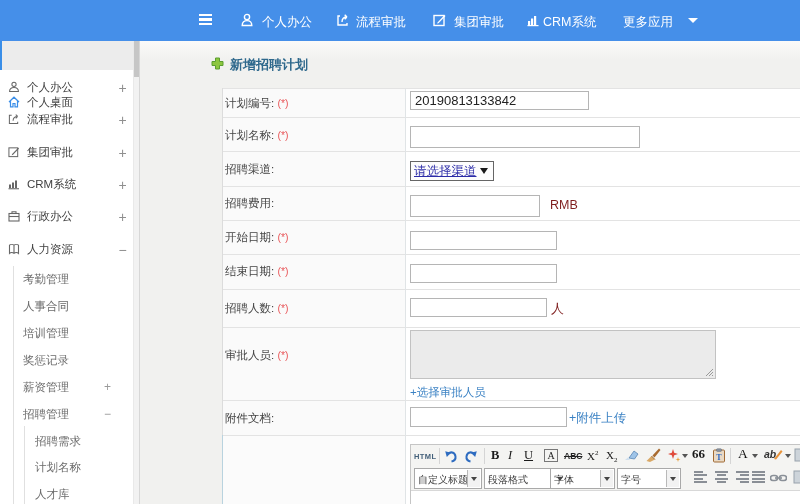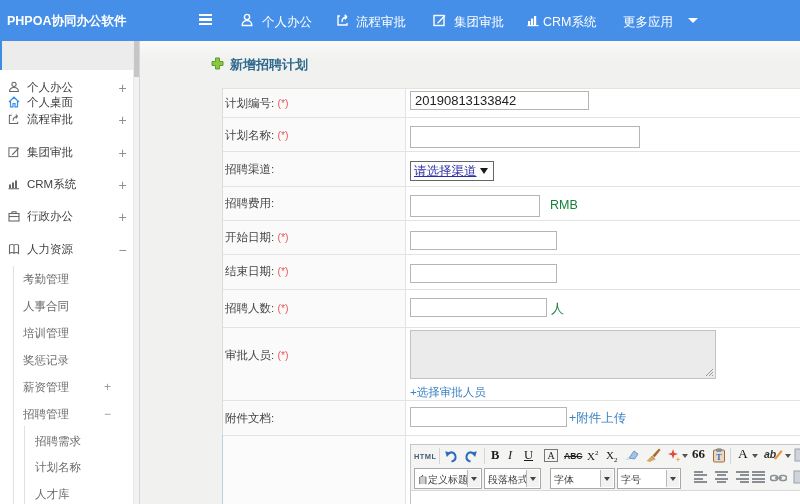--- a/index.html
+++ b/index.html
@@ -38,21 +38,21 @@
   background:linear-gradient(#fafaf9, #f1f1ef 18px); }
 #title { position:absolute; left:90px; top:15px; font-size:13px; font-weight:bold; color:#2e688c; }
 
 
 .lbl { position:absolute; left:225px; font-size:11.5px; color:#454545; white-space:nowrap; }
 .lbl b { color:#e9595c; font-weight:normal; font-size:10.5px; }
 .hb { position:absolute; left:222px; width:578px; height:1px; background:#e3e3e3; }
 .inp { position:absolute; left:410px; background:#fff; border:1px solid #b5b5b5; font-size:13px; color:#222;
   padding:0 4px; line-height:17px; }
 .lk { position:absolute; font-size:12px; color:#3b82c4; }
-.unit { position:absolute; font-size:12.5px; color:#15803d; }
+.unit { position:absolute; font-size:12.5px; color:#7f1d1d; }
 
 
 .tb { position:absolute; }
 .tserif { font-family:"Liberation Serif", serif; font-size:12.5px; color:#1a1a1a; top:3px; }
 .tsep { position:absolute; top:3px; width:1px; height:16px; background:#d5d5d5; }
 .tcaret { position:absolute; width:0; height:0; border-left:3.5px solid transparent; border-right:3.5px solid transparent; border-top:4px solid #555; }
 .dd { position:absolute; top:23px; height:21px; background:#fff; border:1px solid #a9a9a9; }
 .dd span { position:absolute; left:3px; top:4px; font-size:10px; color:#3c3c3c; white-space:nowrap; }
 .dd:after { content:""; position:absolute; right:1px; top:1px; width:12px; height:17px; border-left:1px solid #b9b9b9; background:#f2f2f2; }
 .dd:before { content:""; position:absolute; right:4px; top:8px; width:0; height:0; border-left:3.5px solid transparent; border-right:3.5px solid transparent; border-top:4px solid #444; z-index:2; }
@@ -176,21 +176,21 @@
         <path d="M1 10 L8 1 L9.5 2.5 L3 10.5 Z" fill="#e8933a"></path>
       </svg>
     <div class="tcaret" style="left:374px; top:9px;"></div>
     <svg class="abs" style="left:383px; top:3px;" width="14" height="14" viewBox="0 0 14 14">
         <rect x="1" y="1" width="12" height="12" fill="#cdd4da" stroke="#98a2ac" stroke-width="1"></rect>
       </svg>
 
     <div class="dd" style="left:3px;  width:68px;">
         <span>自定义标题</span>
       </div>
-    <div class="dd" style="left:73px; width:57px;">
+    <div class="dd" style="left:73px; width:84px;">
         <span>段落格式</span>
       </div>
     <div class="dd" style="left:139px; width:65px;">
         <span>字体</span>
       </div>
     <div class="dd" style="left:206px; width:64px;">
         <span>字号</span>
       </div>
     <div class="al" style="left:283px;">
         <i style="width:9px"></i>
@@ -299,21 +299,20 @@
 
     <div class="m3" style="top:393px;">招聘需求</div>
     <div class="m3" style="top:419px;">计划名称</div>
     <div class="m3" style="top:446px;">人才库</div>
 
     <div id="side-track"></div>
     <div id="side-thumb"></div>
   </div>
 
   <div id="nav">
-    <div id="logo">PHPOA协同办公软件</div>
     <div id="burger"></div>
     <svg class="navic" style="left:241px;" width="12" height="14" viewBox="0 0 12 14">
       <circle cx="6" cy="4" r="2.6" fill="none" stroke="#fff" stroke-width="1.4"></circle>
       <path d="M1.2 12.5 C1.2 9 3.3 7.6 6 7.6 C8.7 7.6 10.8 9 10.8 12.5 Z" fill="none" stroke="#fff" stroke-width="1.4"></path>
     </svg>
     <div class="navtx" style="left:262px;">个人办公</div>
     <svg class="navic" style="left:336px;" width="13" height="14" viewBox="0 0 13 14">
       <path d="M4 3 H2 V12 H11 V10" fill="none" stroke="#fff" stroke-width="1.4"></path>
       <path d="M6 9 C6 5.5 8 4 11 4 M11 4 L8.7 1.8 M11 4 L8.7 6.2" fill="none" stroke="#fff" stroke-width="1.4"></path>
     </svg>

